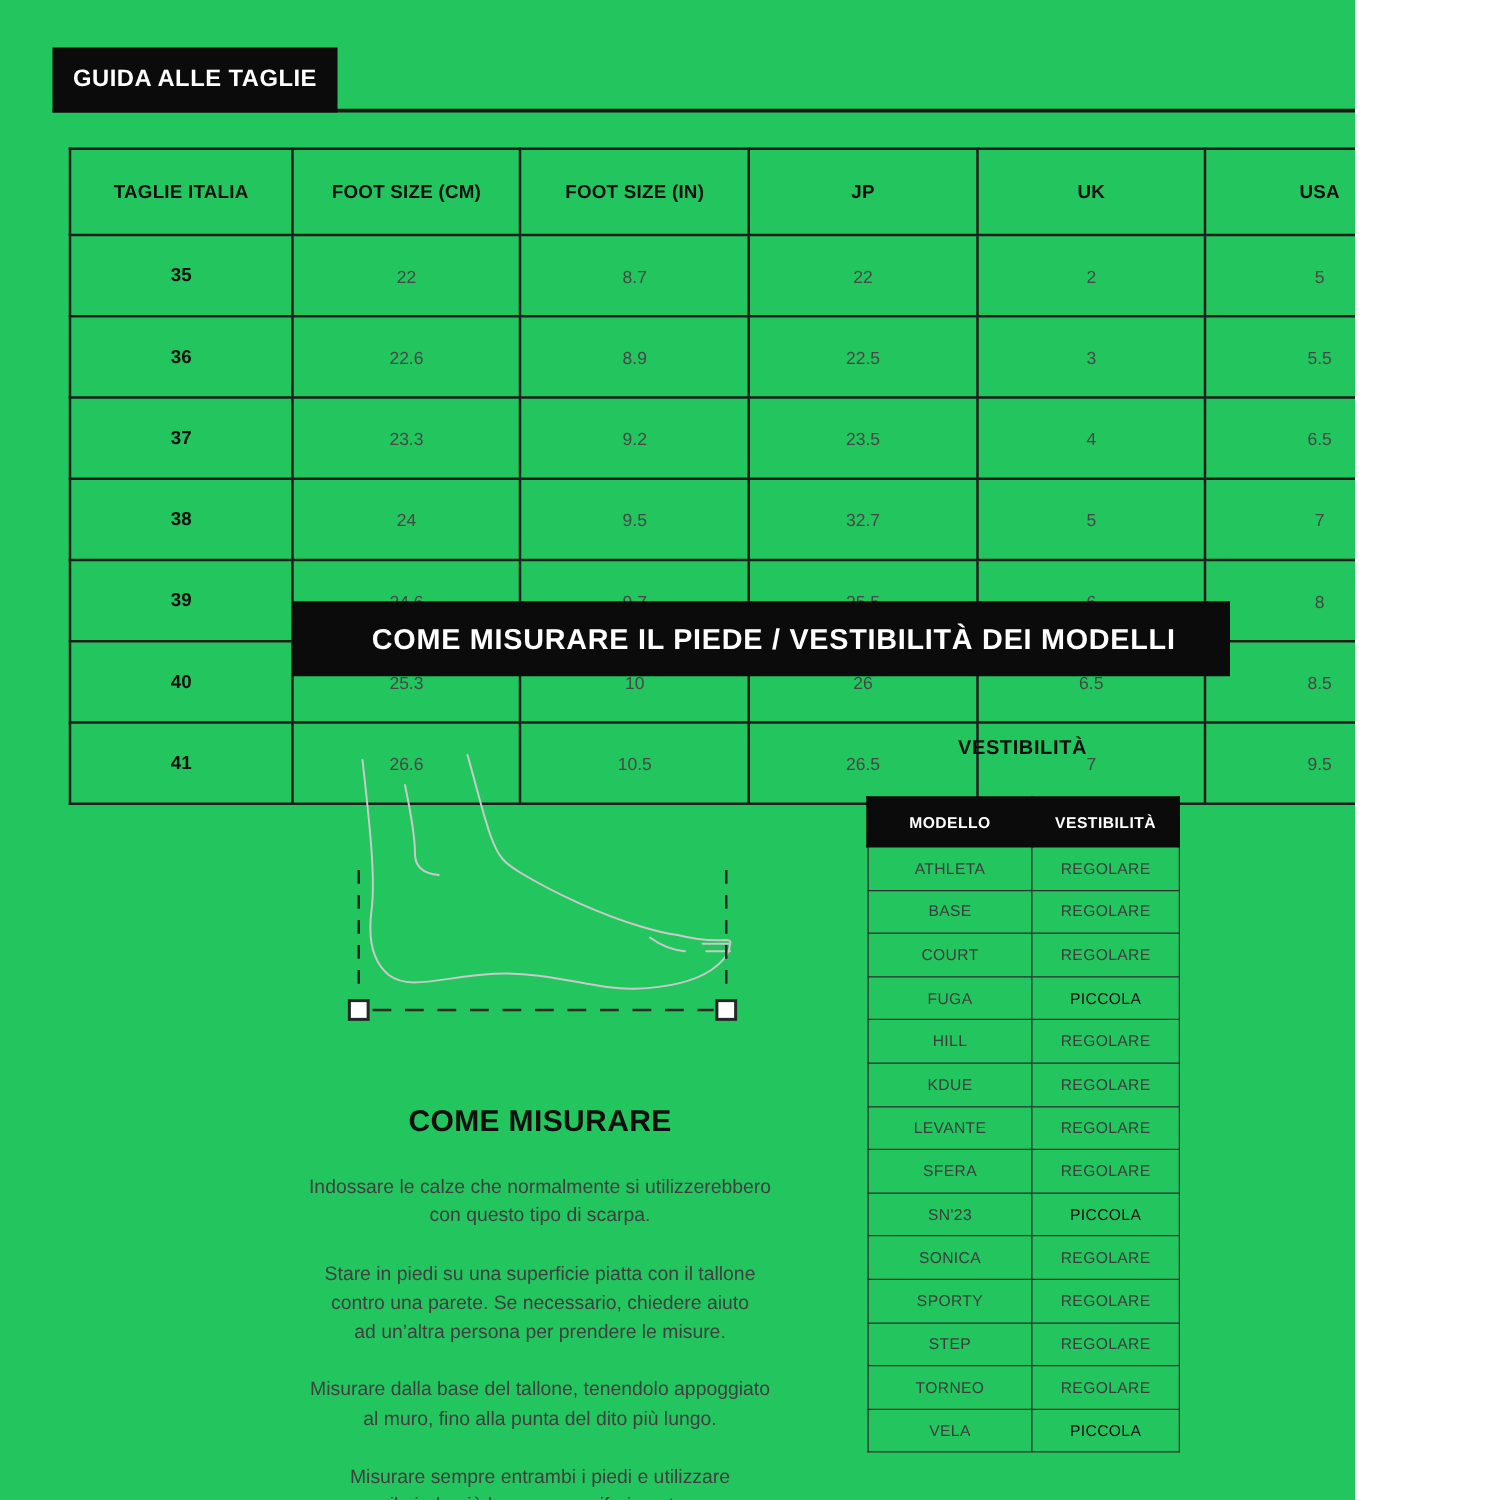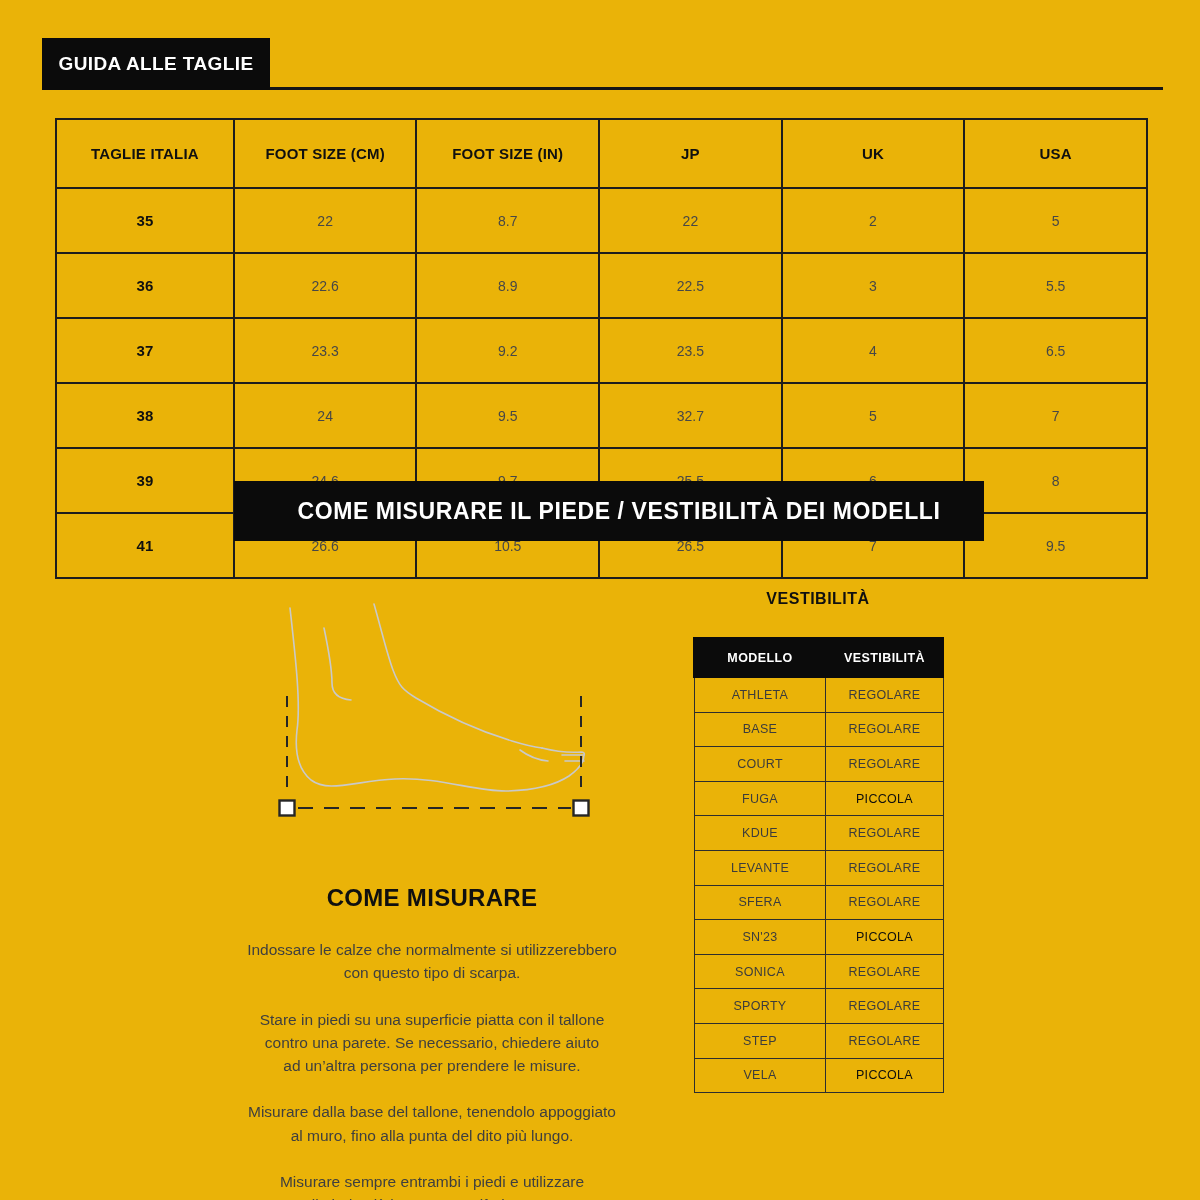--- a/index.html
+++ b/index.html
@@ -1,17 +1,17 @@
 <!DOCTYPE html>
 <html><head>
 <meta charset="utf-8">
 <style>
   html,body { margin:0; padding:0; background:#ffffff; }
   .canvas {
-    position:relative; width:1200px; height:1200px; background:#eab308;
+    position:relative; width:1084px; height:1200px; background:#22c55e;
     font-family:"Liberation Sans", sans-serif; overflow:hidden;
   }
 
   
   .title-rule { position:absolute; left:42px; top:38px; width:1121px; height:52px;
     border-bottom:3px solid #161616; box-sizing:border-box; }
   .title-badge { position:absolute; left:0; top:0; width:228px; height:52px;
     background:#0b0b0b; color:#ffffff; display:flex; align-items:center; justify-content:center;
     font-size:19px; font-weight:600; letter-spacing:0.4px; }
 
@@ -113,20 +113,28 @@
           <td>5</td>
           <td>7</td>
         </tr>
         <tr>
           <td class="row-head">39</td>
           <td>24.6</td>
           <td>9.7</td>
           <td>25.5</td>
           <td>6</td>
           <td>8</td>
+        </tr>
+        <tr>
+          <td class="row-head">40</td>
+          <td>25.3</td>
+          <td>10</td>
+          <td>26</td>
+          <td>6.5</td>
+          <td>8.5</td>
         </tr>
         <tr>
           <td class="row-head">41</td>
           <td>26.6</td>
           <td>10.5</td>
           <td>26.5</td>
           <td>7</td>
           <td>9.5</td>
         </tr>
       </tbody>
@@ -196,20 +204,24 @@
         </tr>
         <tr>
           <td>COURT</td>
           <td>REGOLARE</td>
         </tr>
         <tr>
           <td>FUGA</td>
           <td class="bold">PICCOLA</td>
         </tr>
         <tr>
+          <td>HILL</td>
+          <td>REGOLARE</td>
+        </tr>
+        <tr>
           <td>KDUE</td>
           <td>REGOLARE</td>
         </tr>
         <tr>
           <td>LEVANTE</td>
           <td>REGOLARE</td>
         </tr>
         <tr>
           <td>SFERA</td>
           <td>REGOLARE</td>
@@ -224,19 +236,23 @@
         </tr>
         <tr>
           <td>SPORTY</td>
           <td>REGOLARE</td>
         </tr>
         <tr>
           <td>STEP</td>
           <td>REGOLARE</td>
         </tr>
         <tr>
+          <td>TORNEO</td>
+          <td>REGOLARE</td>
+        </tr>
+        <tr>
           <td>VELA</td>
           <td class="bold">PICCOLA</td>
         </tr>
       </tbody>
   </table>
 
 </div>
 
 </body></html>

